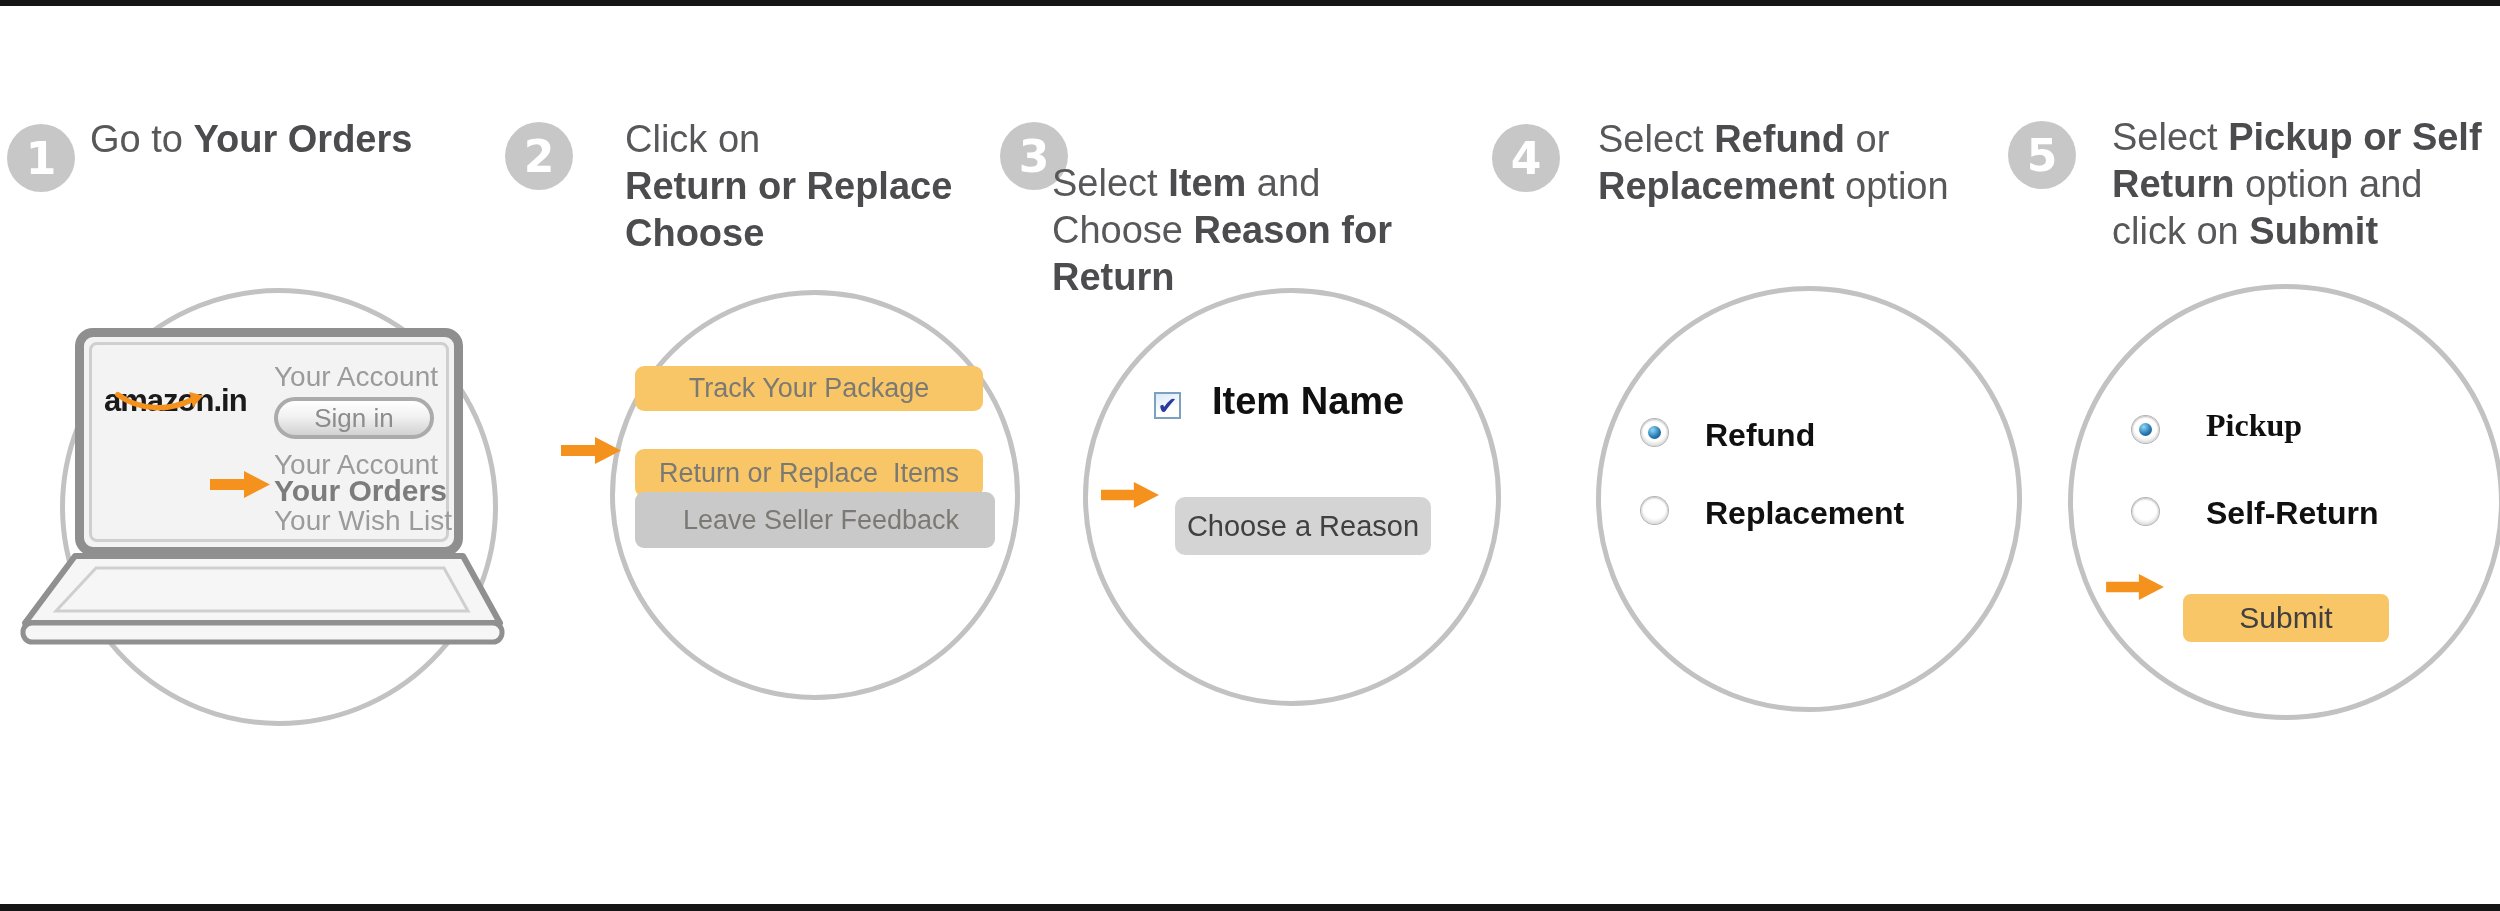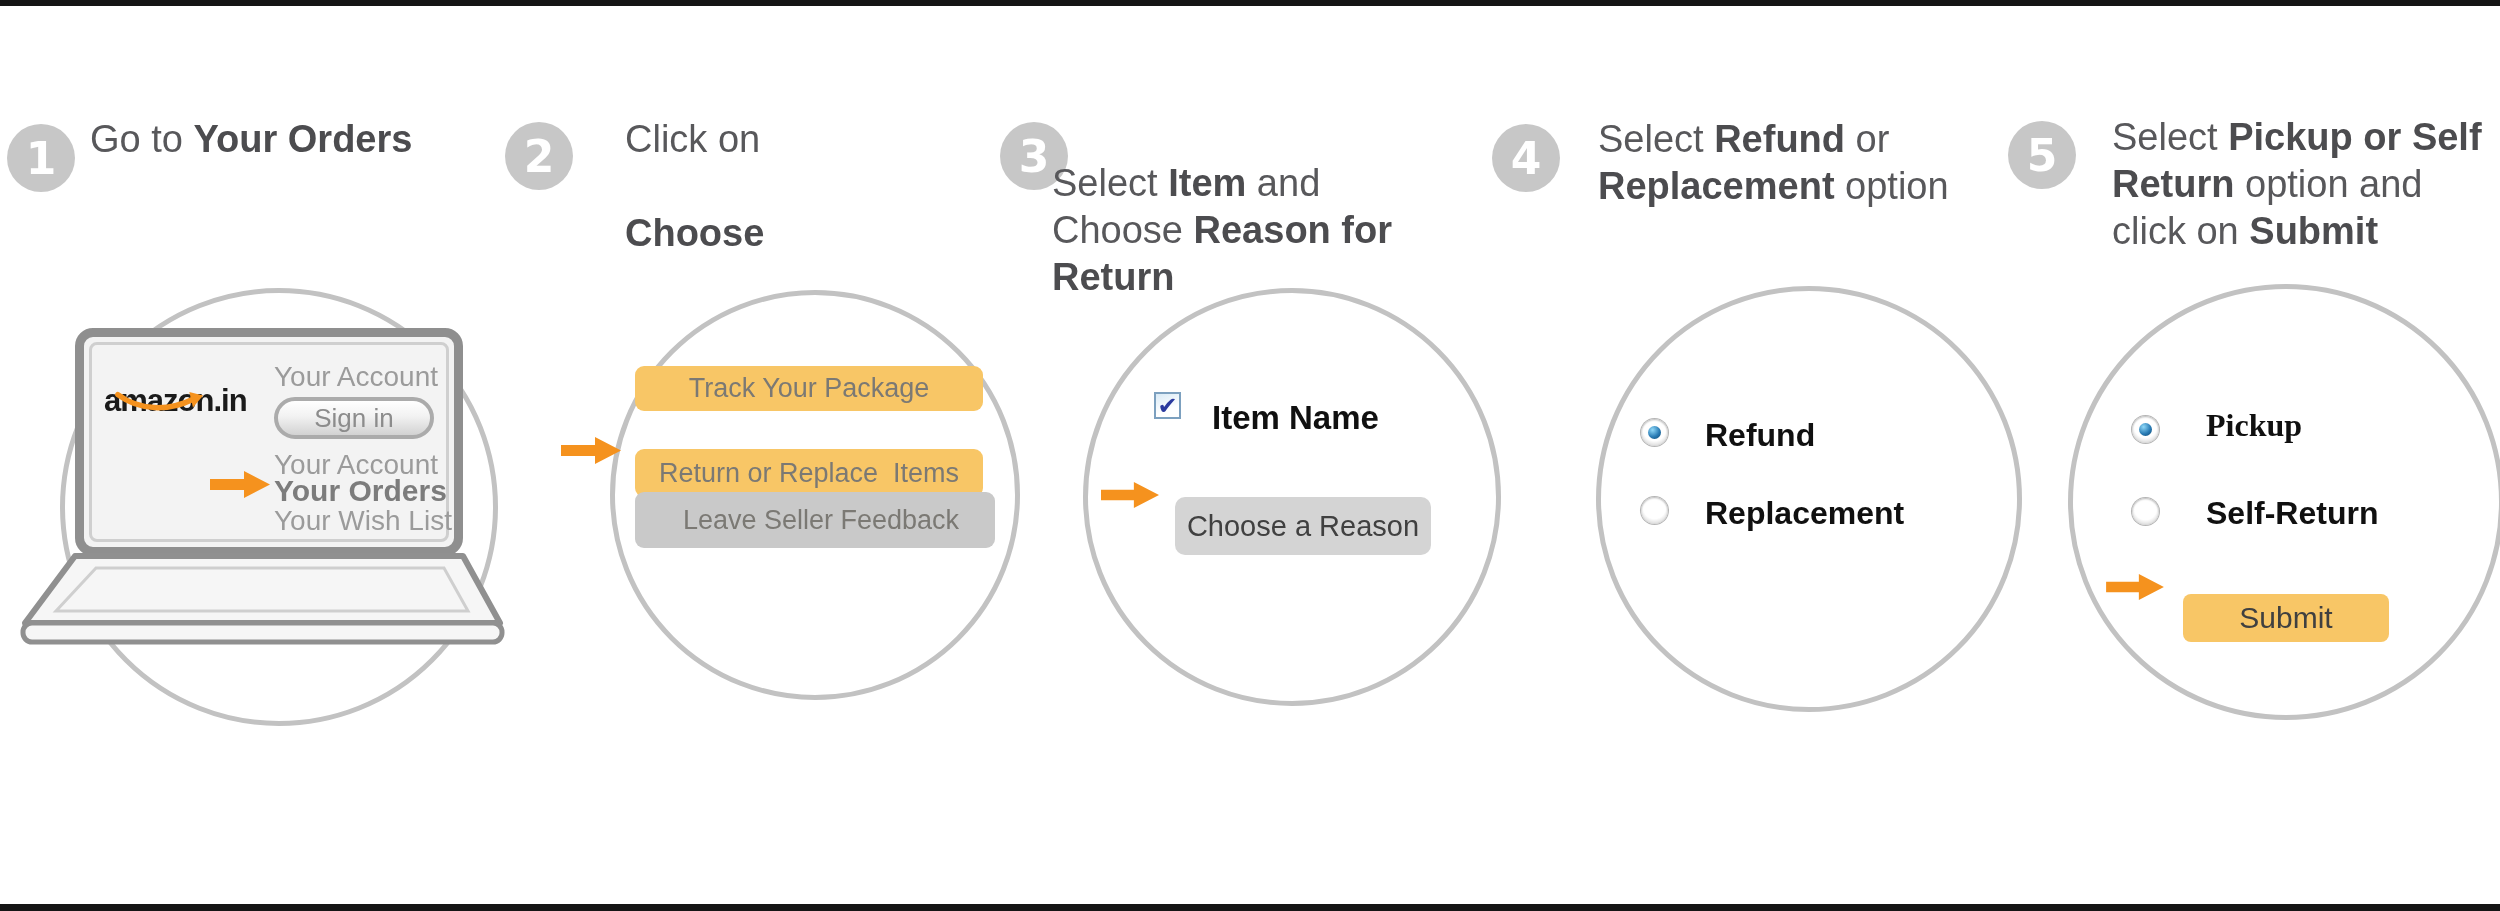--- a/index.html
+++ b/index.html
@@ -114,38 +114,38 @@
     </div>
     <svg class="laptop-base" viewBox="0 0 485 95">
       <path d="M55 4 L443 4 L480 71 L5 71 Z" fill="#f6f6f6" stroke="#909090" stroke-width="6" stroke-linejoin="round"></path>
       <path d="M76 16 L424 16 L448 59 L36 59 Z" fill="none" stroke="#cfcfcf" stroke-width="3"></path>
       <rect x="3" y="71" width="479" height="19" rx="9" fill="#f6f6f6" stroke="#909090" stroke-width="5"></rect>
     </svg>
   </div>
 
   <div>
     <div class="badge" style="left:505px;top:122px;">2</div>
-    <div class="title" style="left:625px;top:116px;"><span>Click on</span><br><br><span class="b">Choose</span></div>
+    <div class="title" style="left:625px;top:116px;"><span>Click on</span><br><span class="b">Return or Replace</span><br><span class="b">Choose</span></div>
     <div class="circle" style="left:610px;top:290px;width:400px;height:400px;"></div>
 
     <div class="pill orange" style="left:635px;top:366px;width:348px;height:45px;">Track Your Package</div>
     <div class="pill orange" style="left:635px;top:449px;width:348px;height:48px;">Return or Replace  Items</div>
     <div class="pill gray" style="left:635px;top:492px;width:348px;height:56px;padding-left:12px;">Leave Seller Feedback</div>
     <svg class="arrow" style="left:561px;top:437px;width:60px;height:27px;" viewBox="0 0 60 27">
         <use href="#arrowShape"></use>
       </svg>
   </div>
 
   <div>
     <div class="badge" style="left:1000px;top:122px;">3</div>
     <div class="title" style="left:1052px;top:114px;margin-top:46px;"><span>Select </span><span class="b">Item</span><span> and</span><br><span>Choose </span><span class="b">Reason for</span><br><span class="b">Return</span></div>
     <div class="circle" style="left:1083px;top:288px;width:408px;height:408px;"></div>
 
     <div class="checkbox" style="left:1154px;top:392px;">✔</div>
-    <div class="opt-label" style="left:1212px;top:401px;font-size:33px;">Item Name</div>
+    <div class="opt-label" style="left:1212px;top:384px;font-size:38px;">Item Name</div>
     <div class="big-btn" style="left:1175px;top:469px;width:256px;height:58px;background:#d4d4d4;border-radius:10px;font-size:29px;">Choose a Reason</div>
     <svg class="arrow" style="left:1101px;top:481px;width:58px;height:28px;" viewBox="0 0 60 27">
         <use href="#arrowShape"></use>
       </svg>
   </div>
 
   <div>
     <div class="badge" style="left:1492px;top:124px;">4</div>
     <div class="title" style="left:1598px;top:116px;"><span>Select </span><span class="b">Refund</span><span> or</span><br><span class="b">Replacement</span><span> option</span></div>
     <div class="circle" style="left:1596px;top:286px;width:416px;height:416px;"></div>

